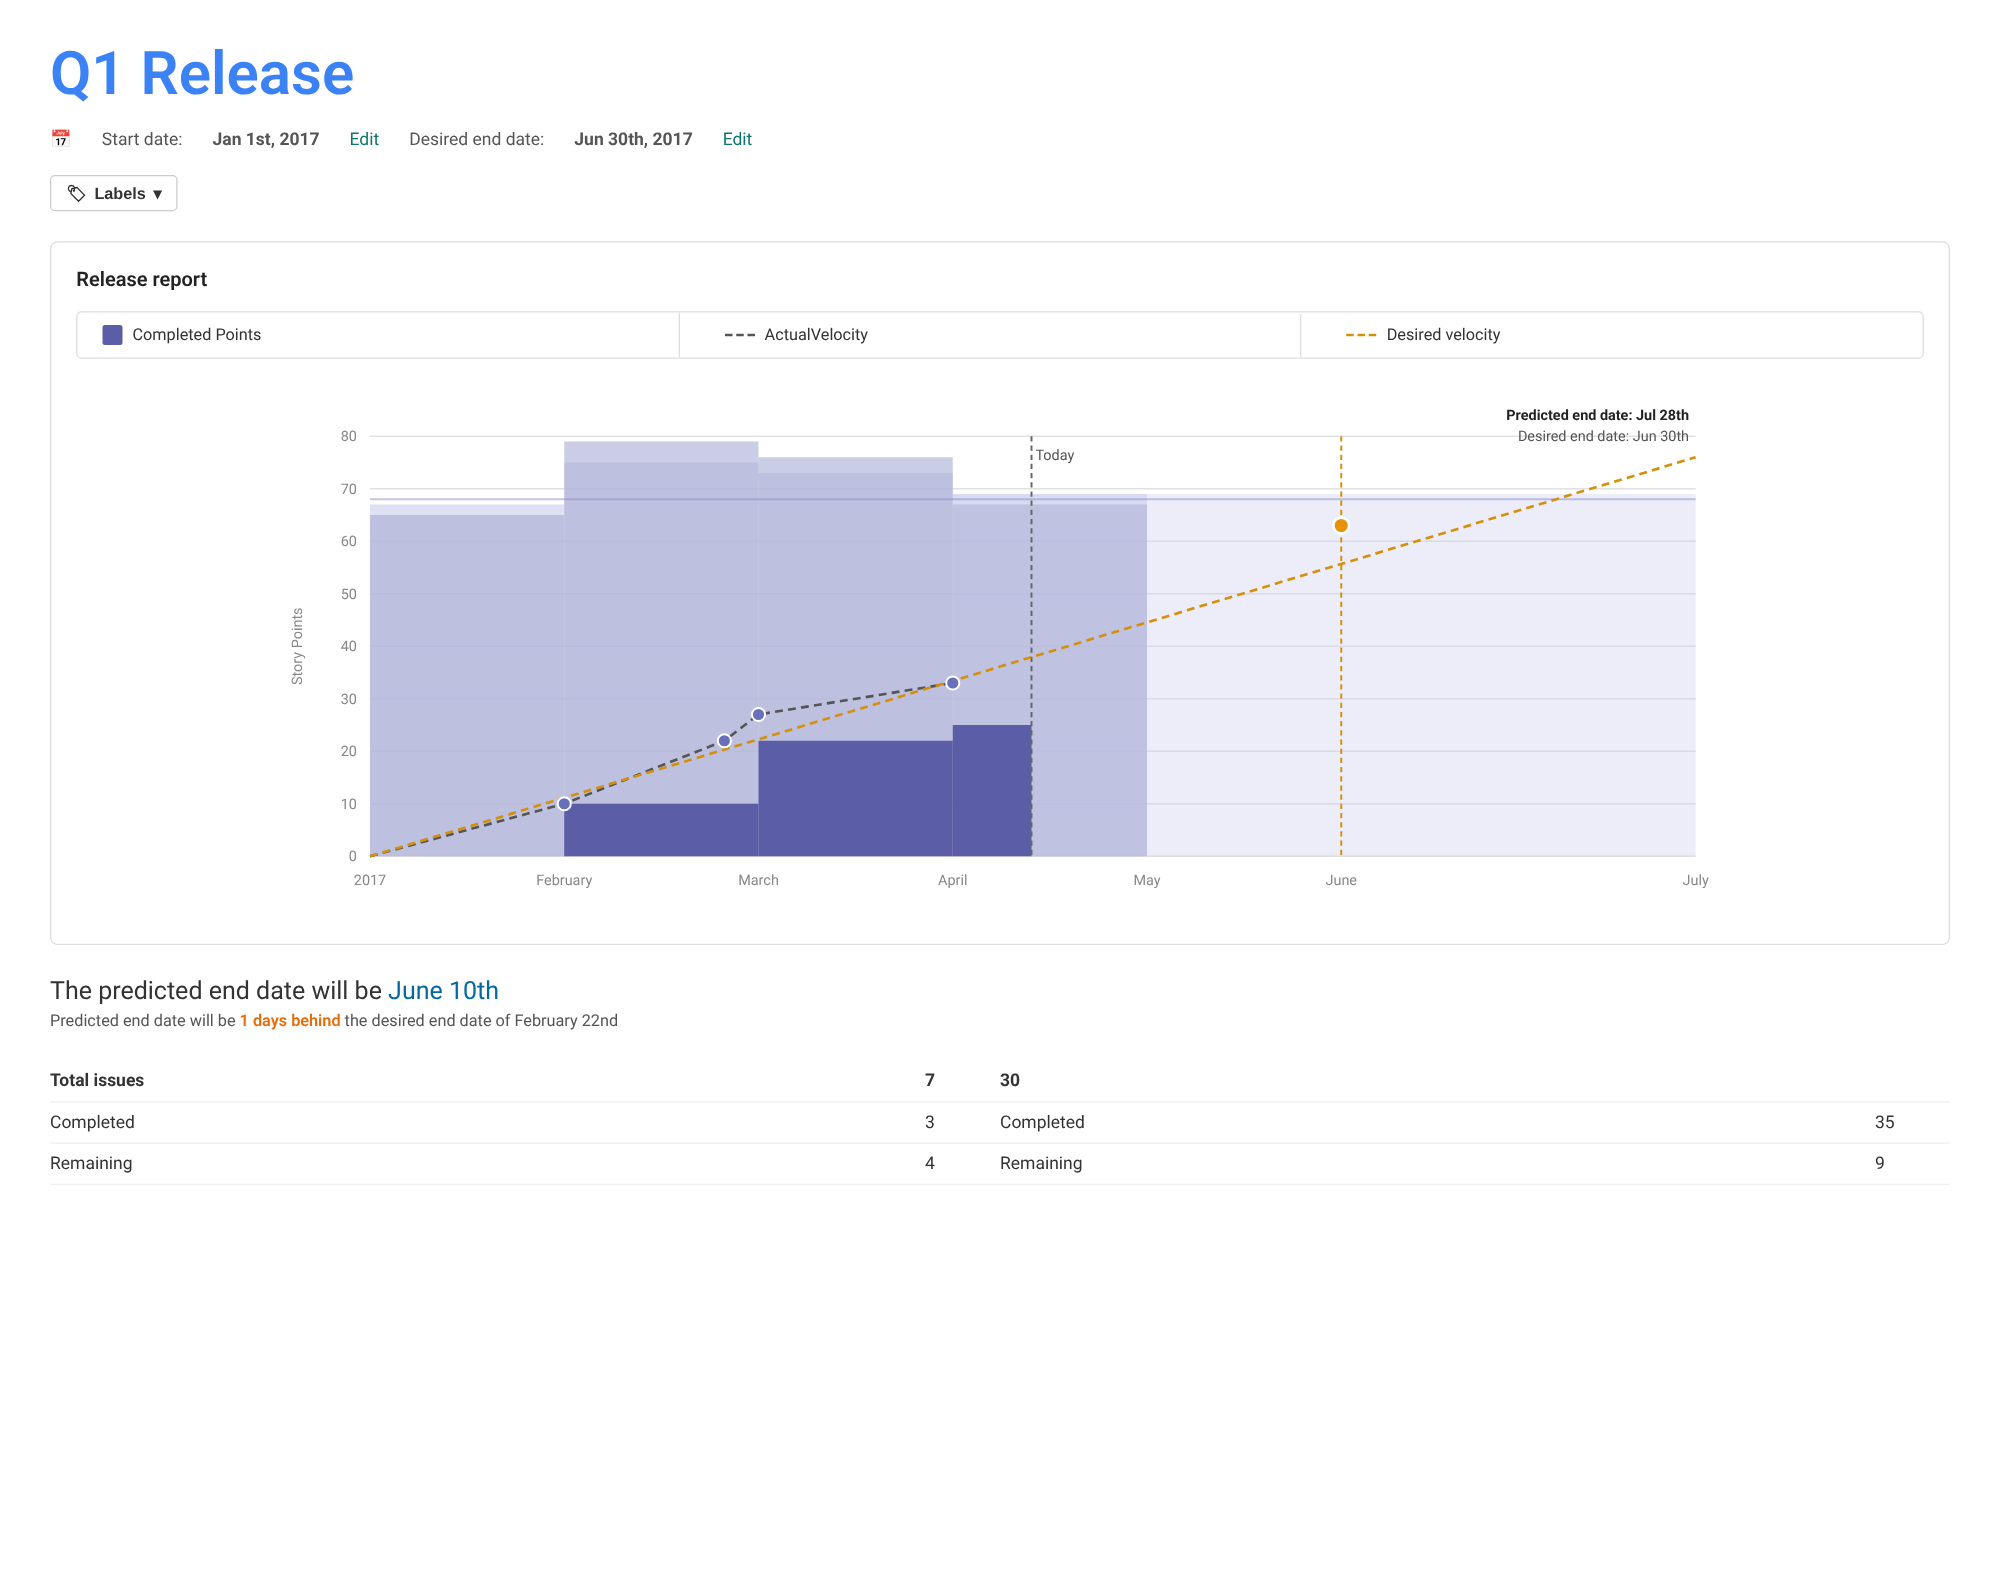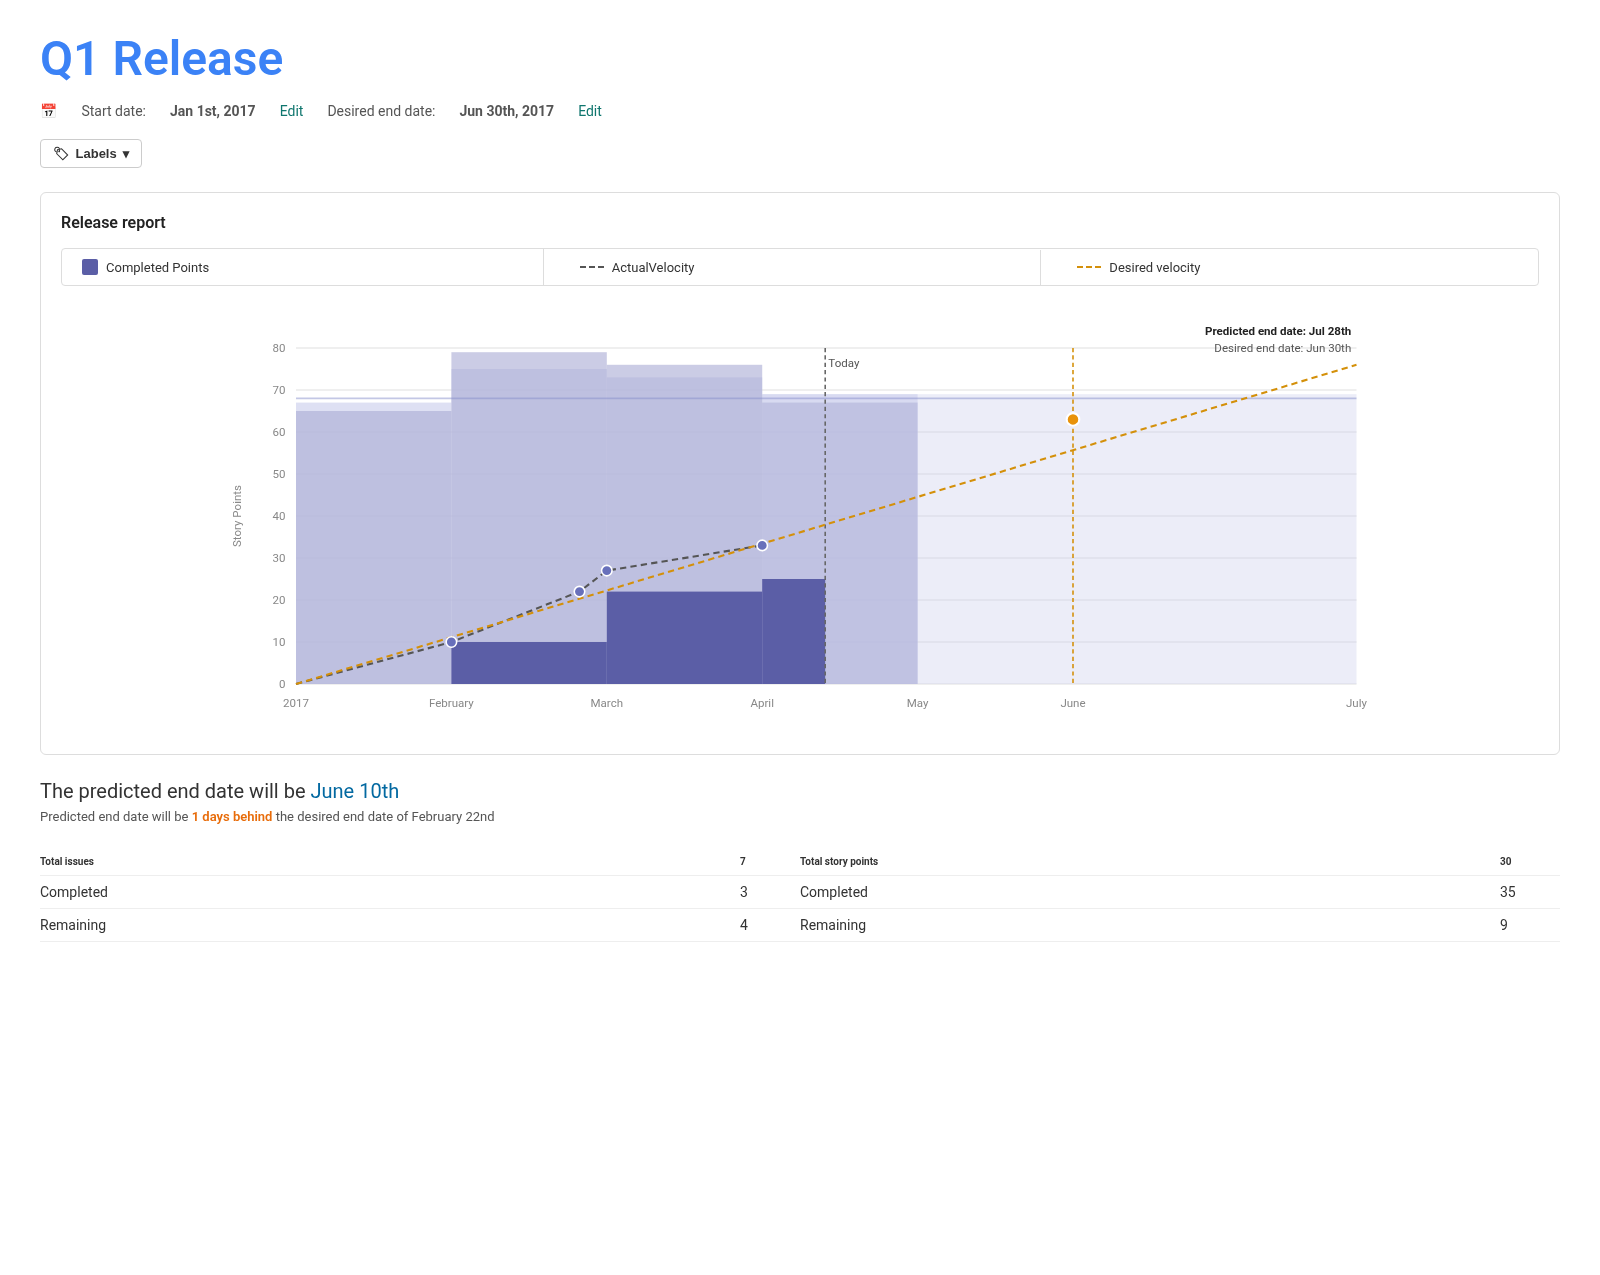--- a/index.html
+++ b/index.html
@@ -143,21 +143,21 @@
     }
     .stats-item .label {
       flex: 1;
     }
     .stats-item .value {
       font-weight: 400;
       width: 60px;
     }
     .stats-item.header .label, .stats-item.header .value {
       font-weight: 700;
-      font-size: 10px;
+      font-size: 14px;
     }
   </style>
 </head>
 <body>
 
 
 
 <h1>Q1 Release</h1>
 
 <div class="meta-row">
@@ -292,21 +292,20 @@
         <span class="label">Completed</span>
         <span class="value">3</span>
       </div>
       <div class="stats-item">
         <span class="label">Remaining</span>
         <span class="value">4</span>
       </div>
     </div>
     <div class="stats-col">
       <div class="stats-item header">
-        <span class="label">Total story points</span>
         <span class="value">30</span>
       </div>
       <div class="stats-item">
         <span class="label">Completed</span>
         <span class="value">35</span>
       </div>
       <div class="stats-item">
         <span class="label">Remaining</span>
         <span class="value">9</span>
       </div>

